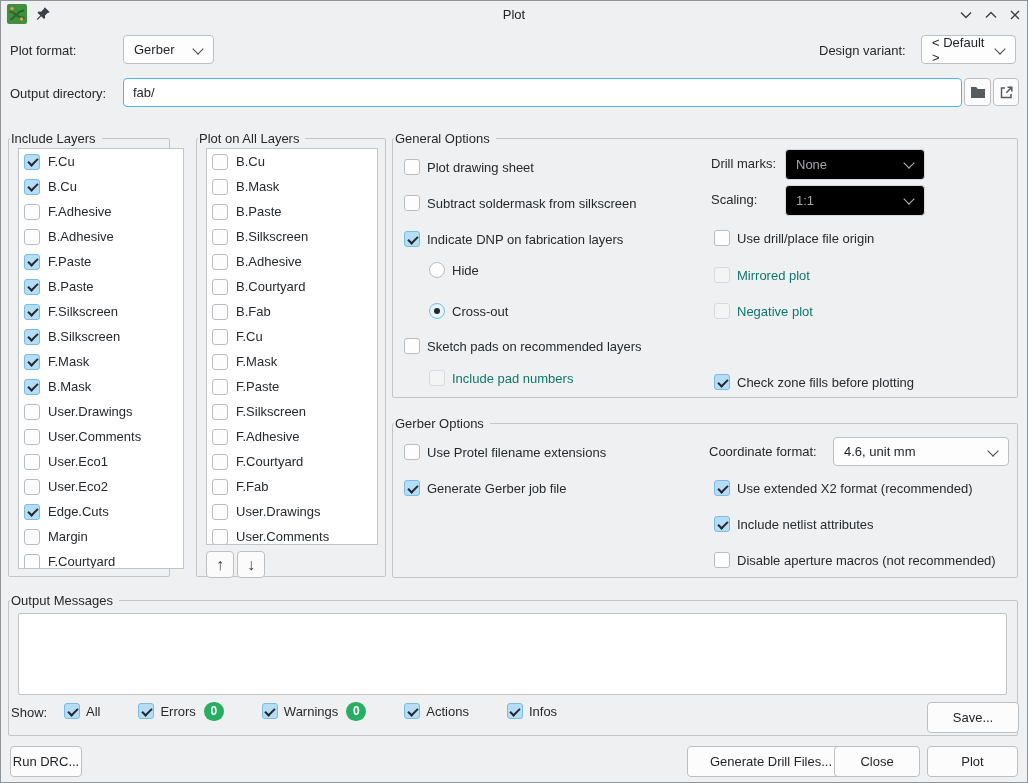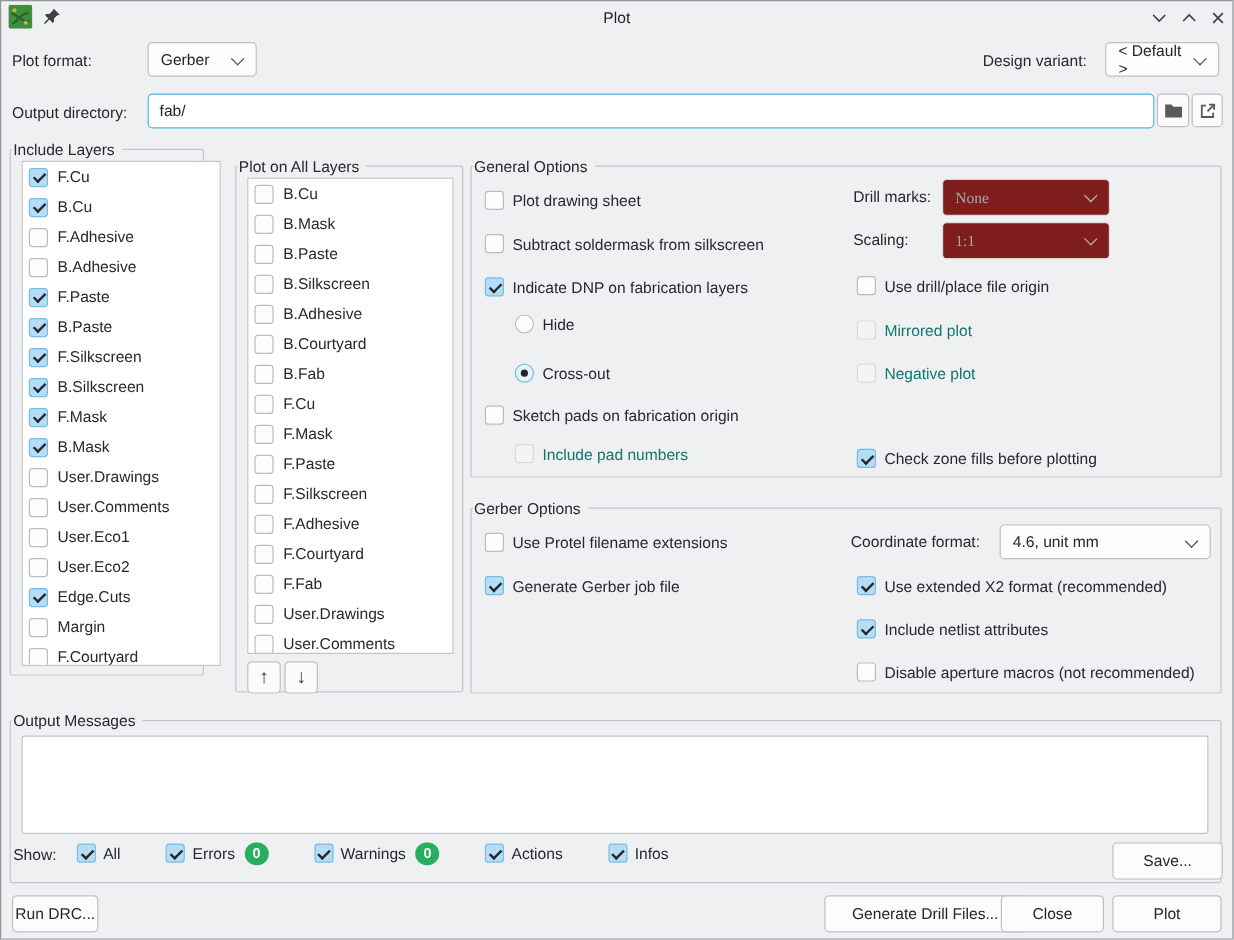--- a/index.html
+++ b/index.html
@@ -22,21 +22,21 @@
   .combo {
     position:absolute; height:29px; background:#fdfdfd;
     border:1px solid #bcc0c3; border-radius:4px;
     display:flex; align-items:center; padding:0 26px 0 10px; color:#232629;
   }
   .combo::after {
     content:""; position:absolute; right:11px; top:9px; width:7px; height:7px;
     border-right:1.6px solid #45494d; border-bottom:1.6px solid #45494d;
     transform:rotate(45deg);
   }
-  .combo.disabled { background:#7f1d1d; border-color:#d6d8d9; color:#a3a6a9;font-family:Liberation Serif, serif; }
+  .combo.disabled { background:#000000; border-color:#d6d8d9; color:#a3a6a9; }
   .combo.disabled::after { border-color:#b8bbbd; }
 
   .text-input {
     position:absolute; background:#ffffff; border:1.5px solid #50b4eb; border-radius:4px;
     display:flex; align-items:center; padding-left:9px; color:#1f2326;
   }
   .tool-btn {
     position:absolute; width:27px; height:28px; background:#fbfbfc;
     border:1px solid #bcc0c3; border-radius:4px;
     display:flex; align-items:center; justify-content:center;
@@ -153,21 +153,21 @@
 <div class="tool-btn" style="left:993px; top:78px; width:26px;">
   <span>
     <svg width="15" height="15" viewBox="0 0 15 15">
       <path fill="none" stroke="#565b5e" stroke-width="1.5" d="M6 3H2.5v9.5H12V9"></path>
       <path fill="none" stroke="#565b5e" stroke-width="1.5" d="M8.5 2.2h4.3v4.3"></path>
       <path fill="none" stroke="#565b5e" stroke-width="1.5" d="M12.6 2.4L7.3 7.7"></path>
     </svg>
   </span>
 </div>
 
-<div class="group" style="left:8px; top:124px; width:162px; height:439px;">
+<div class="group" style="left:8px; top:138px; width:162px; height:439px;">
   <span class="gtitle">Include Layers</span>
   <div class="listbox" style="left:9px; top:9px; width:166px; height:421px;">
 
   <div class="list-row">
         <span class="cb checked"></span>
         <span class="olbl">F.Cu</span>
       </div>
       <div class="list-row">
         <span class="cb checked"></span>
         <span class="olbl">B.Cu</span>
@@ -330,21 +330,21 @@
   <div class="opt" style="left:36px; top:122px;">
     <span class="radio"></span>
     <span class="olbl">Hide</span>
   </div>
   <div class="opt" style="left:36px; top:163px;">
     <span class="radio selected"></span>
     <span class="olbl">Cross-out</span>
   </div>
   <div class="opt" style="left:11px; top:198px;">
     <span class="cb"></span>
-    <span class="olbl">Sketch pads on fabrication origin</span>
+    <span class="olbl">Sketch pads on recommended layers</span>
   </div>
   <div class="opt disabled" style="left:36px; top:230px;">
     <span class="cb disabled"></span>
     <span class="olbl">Include pad numbers</span>
   </div>
 
   <span class="field-label" style="left:318px; top:17px;">Drill marks:</span>
   <div class="combo disabled" style="left:392px; top:10px; width:140px; height:31px;">
     <span>None</span>
   </div>

